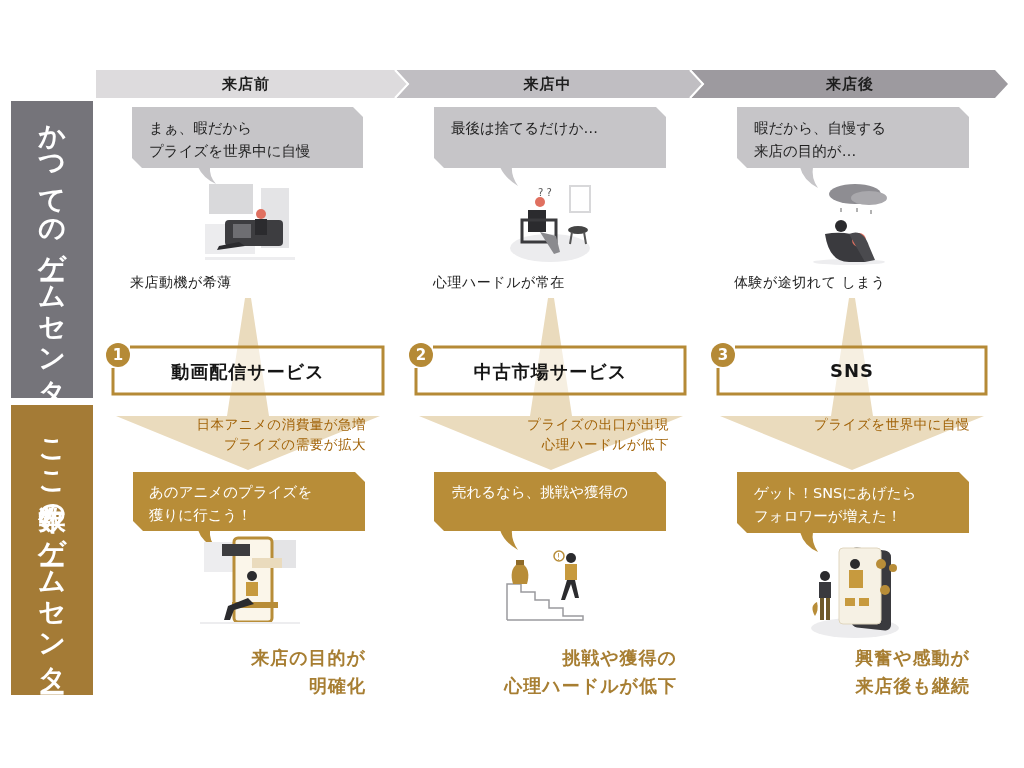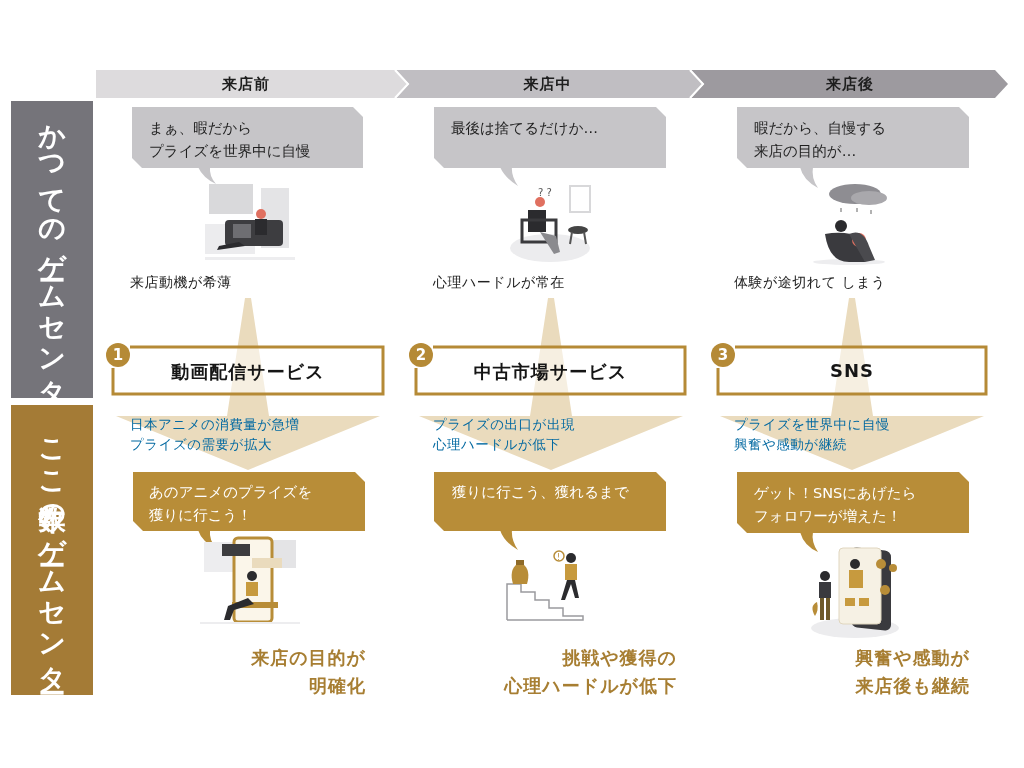--- a/index.html
+++ b/index.html
@@ -10,21 +10,21 @@
                font-weight:bold; font-size:15px; color:#1e1e1e; letter-spacing:1px; }
   .side { position:absolute; left:11px; width:82px; display:flex; justify-content:center; align-items:center; }
   .side-text { writing-mode:vertical-rl; font-size:27px; font-weight:bold; color:#ffffff; letter-spacing:1px; line-height:36px; }
   .bubble-text { position:absolute; font-size:14.5px; line-height:23px; }
   .gray-text { color:#1f1f1f; }
   .gold-text { color:#ffffff; }
   .caption { position:absolute; font-size:14px; text-align:left; color:#222; letter-spacing:0.5px; }
   .service { position:absolute; font-size:18px; font-weight:bold; text-align:center; color:#151515; letter-spacing:1px; }
   .num { position:absolute; width:24px; height:24px; border-radius:50%; background:#b58a36;
          color:#fff; font-weight:bold; font-size:15px; line-height:24px; text-align:center; }
-  .effect { position:absolute; font-size:13.5px; line-height:20px; text-align:left; color:#0369a1; letter-spacing:0.5px; }
+  .effect { position:absolute; font-size:13.5px; line-height:20px; text-align:right; color:#a16207; letter-spacing:0.5px; }
   .outcome { position:absolute; font-size:18px; line-height:28px; text-align:right; color:#a77e32; font-weight:bold; letter-spacing:1px; }
 </style>
 </head>
 <body>
 
 <svg class="abs" style="left:0;top:0" width="1024" height="110">
   <polygon points="96,70 395,70 408,84 395,98 96,98" fill="#dddbdd"></polygon>
   <polygon points="396,70 690,70 703,84 690,98 396,98 409,84" fill="#c0bec2"></polygon>
   <polygon points="691,70 995,70 1008,84 995,98 691,98 704,84" fill="#9d9a9f"></polygon>
   <polyline points="395,70 408,84 395,98" fill="none" stroke="#ffffff" stroke-width="2"></polyline>
@@ -200,37 +200,36 @@
   <div>最後は捨てるだけか…</div>
 </div>
 <div class="caption" style="left:433px;top:274px;width:236px">心理ハードルが常在</div>
 <div class="num" style="left:409px;top:343px">2</div>
 <div class="service" style="left:416px;top:360px;width:269px">中古市場サービス</div>
 <div class="effect" style="left:433px;top:414px;width:236px">
   <div>プライズの出口が出現</div>
   <div>心理ハードルが低下</div>
 </div>
 <div class="bubble-text gold-text" style="left:452px;top:481px">
-  <div>獲りに行こう、獲れるまで</div>
+  <div>売れるなら、挑戦や獲得の</div>
 </div>
 <div class="outcome" style="left:425px;top:644px;width:252px">
   <div>挑戦や獲得の</div>
   <div>心理ハードルが低下</div>
 </div>
 
 <div class="bubble-text gray-text" style="left:754px;top:117px">
   <div>暇だから、自慢する</div>
   <div>来店の目的が…</div>
 </div>
 <div class="caption" style="left:734px;top:274px;width:236px">体験が途切れて しまう</div>
 <div class="num" style="left:711px;top:343px">3</div>
 <div class="service" style="left:718px;top:360px;width:268px">SNS</div>
 <div class="effect" style="left:734px;top:414px;width:236px">
   <div>プライズを世界中に自慢</div>
-  <div>興奮や感動が継続</div>
 </div>
 <div class="bubble-text gold-text" style="left:754px;top:482px">
   <div>ゲット！SNSにあげたら</div>
   <div>フォロワーが増えた！</div>
 </div>
 <div class="outcome" style="left:734px;top:644px;width:236px">
   <div>興奮や感動が</div>
   <div>来店後も継続</div>
 </div>
 

